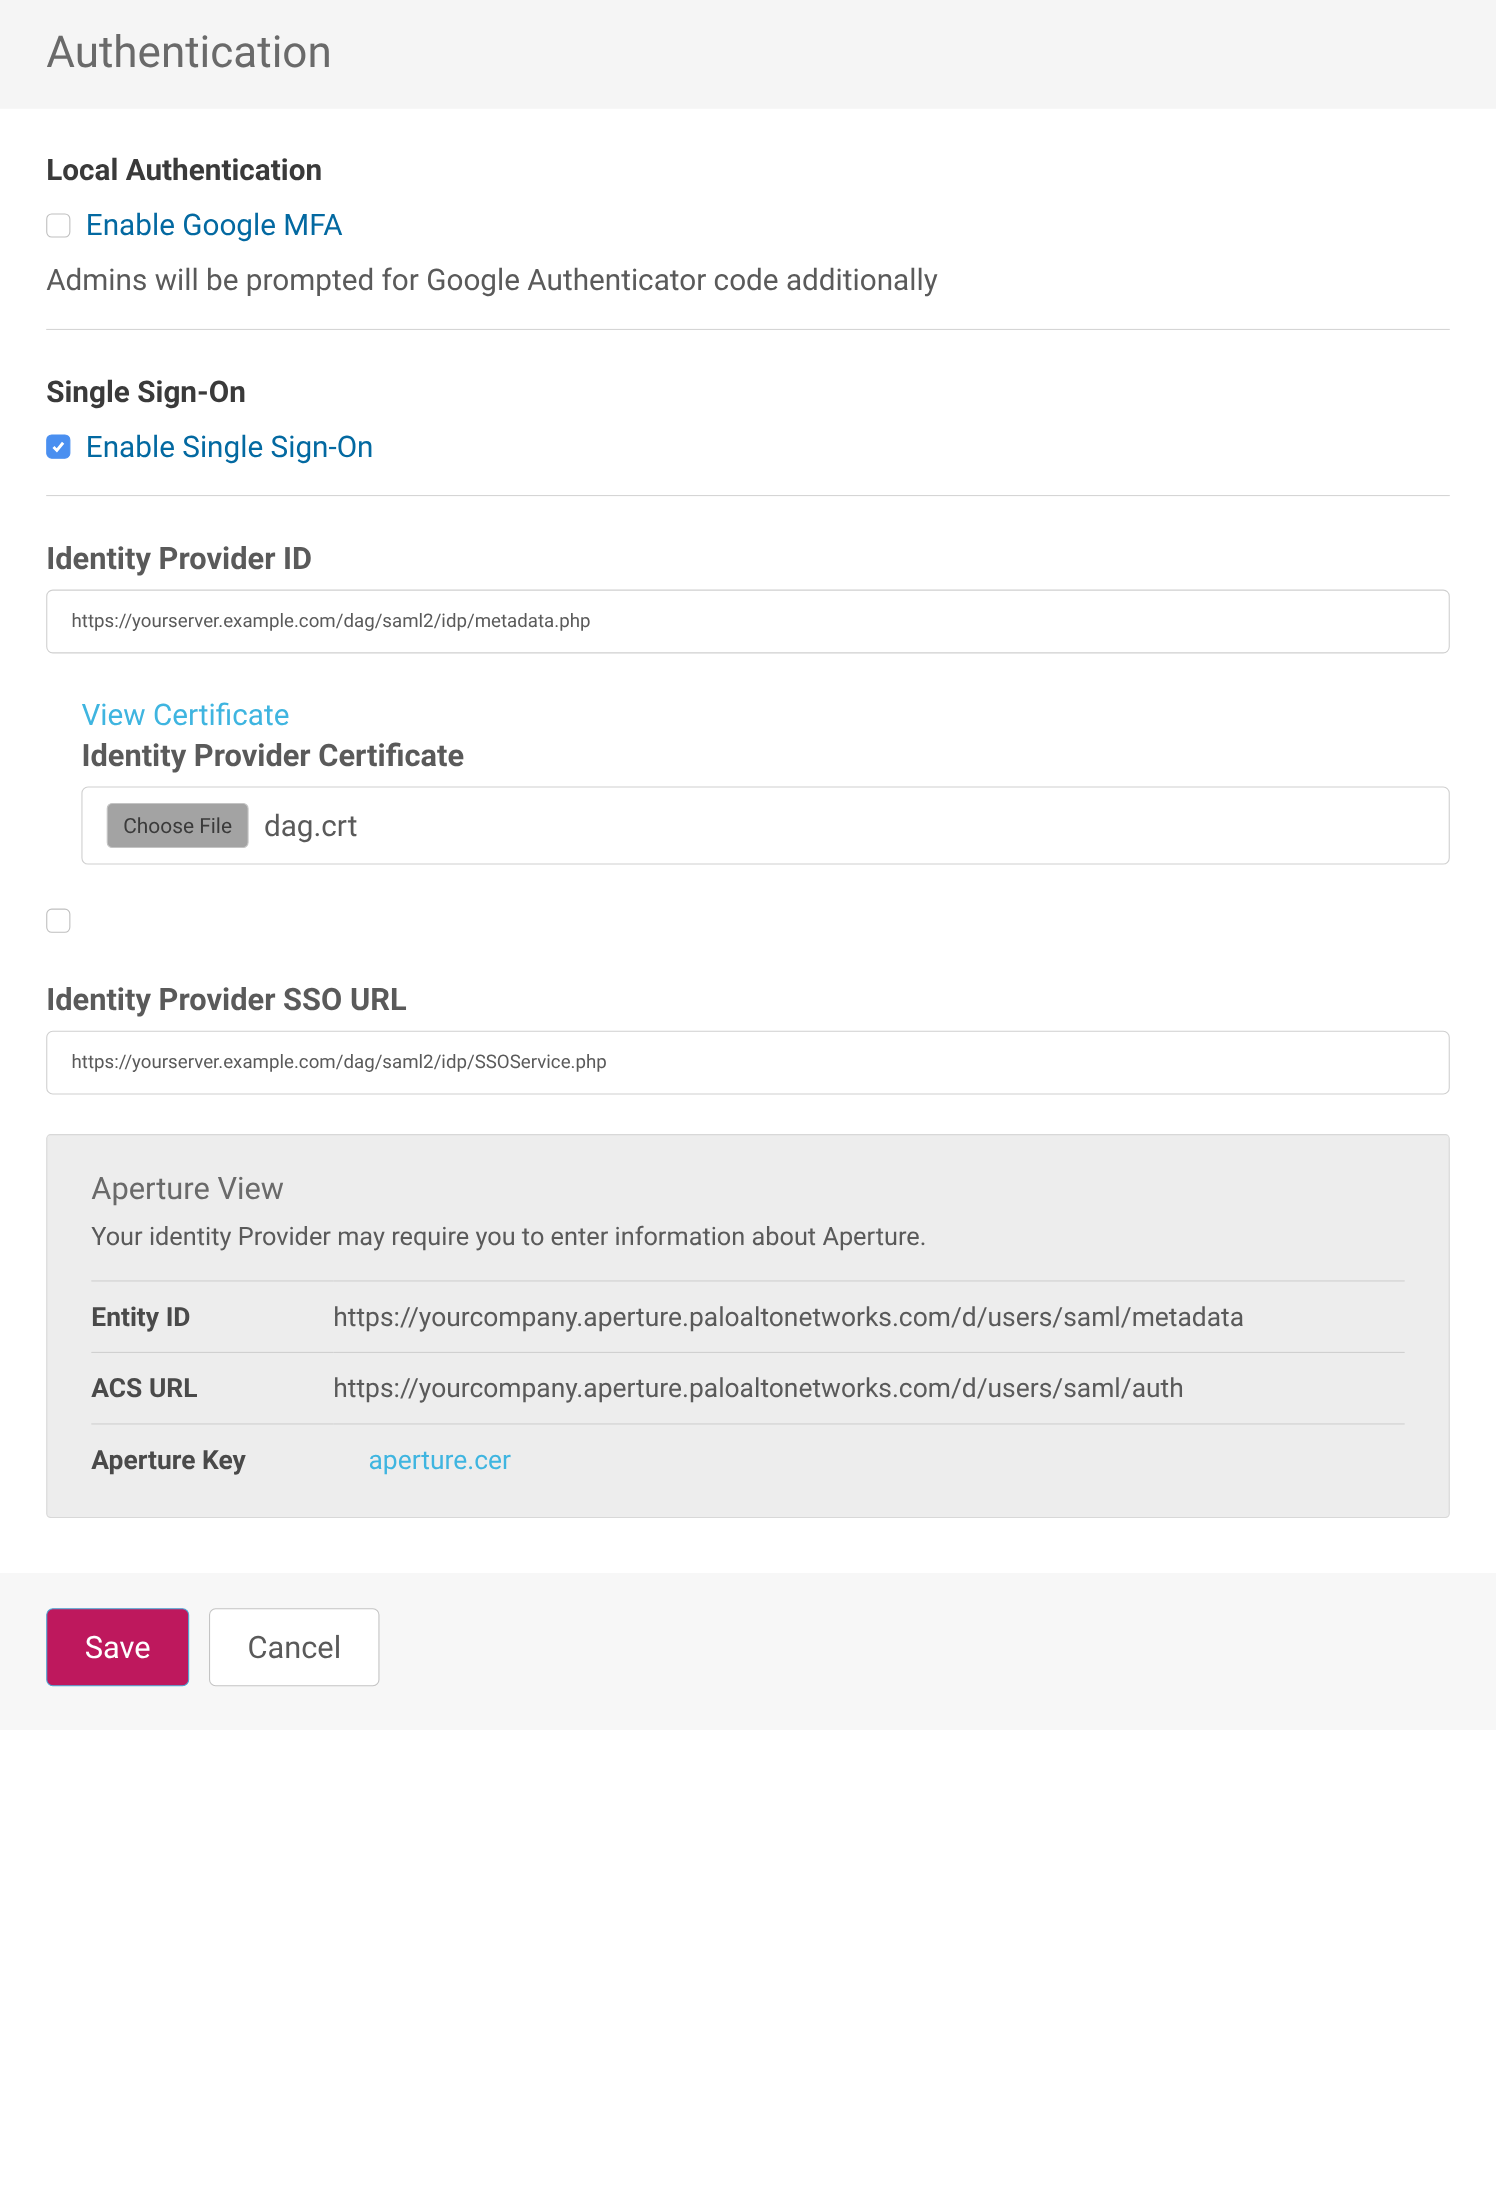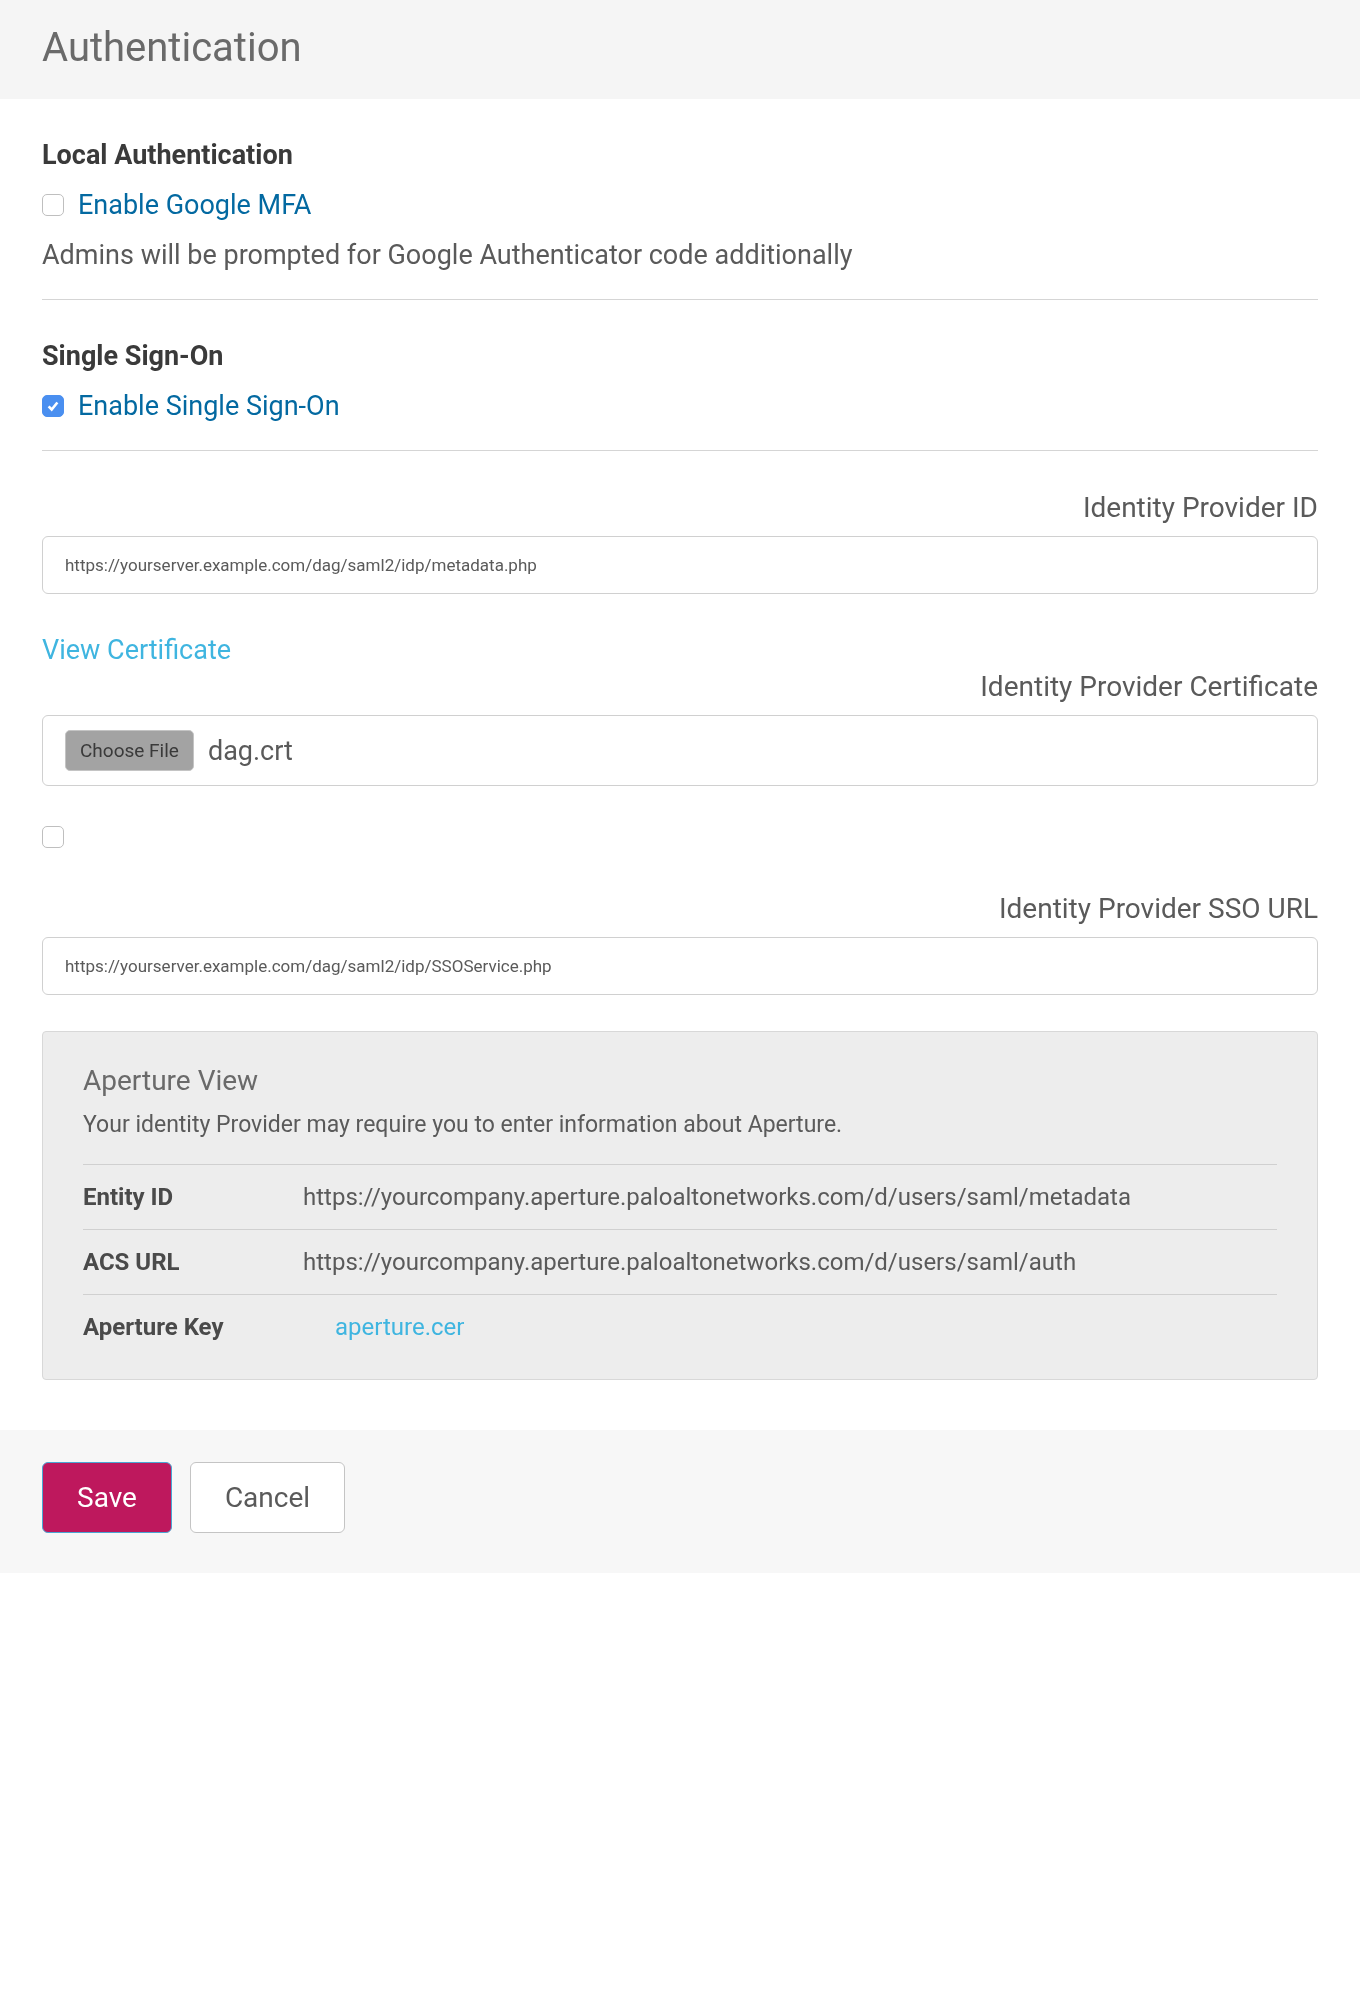--- a/index.html
+++ b/index.html
@@ -27,24 +27,23 @@
       background: #fff;
     }
     .section-heading {
       font-size: 27px;
       font-weight: 700;
       color: #3a3a3a;
       margin-bottom: 18px;
     }
     .field-label {
       font-size: 28px;
-      font-weight: 400;
+      font-weight: 700;
       color: #5a5a5a;
       margin-bottom: 12px;
-      text-align: right;
     }
     .checkbox-row {
       display: flex;
       align-items: center;
       gap: 14px;
       margin-bottom: 18px;
     }
     .checkbox-box {
       width: 22px;
       height: 22px;
@@ -237,21 +236,21 @@
     <span class="checkbox-label">Enable Single Sign-On</span>
   </div>
 
   <hr class="divider">
 
   <div class="form-group">
     <div class="field-label">Identity Provider ID</div>
     <input type="text" class="text-input" value="https://yourserver.example.com/dag/saml2/idp/metadata.php" style="">
   </div>
 
-  <div style="margin-top:28px;">
+  <div style="margin-top:28px;margin-left:32px;">
     <a class="link view-cert-link">View Certificate</a>
     <div class="field-label">Identity Provider Certificate</div>
     <div class="file-box">
       <button class="file-button">Choose File</button>
       <span class="file-name">dag.crt</span>
     </div>
   </div>
 
   <div class="checkbox-row" style="margin-top:40px;margin-bottom:44px;">
     <span class="checkbox-box">

